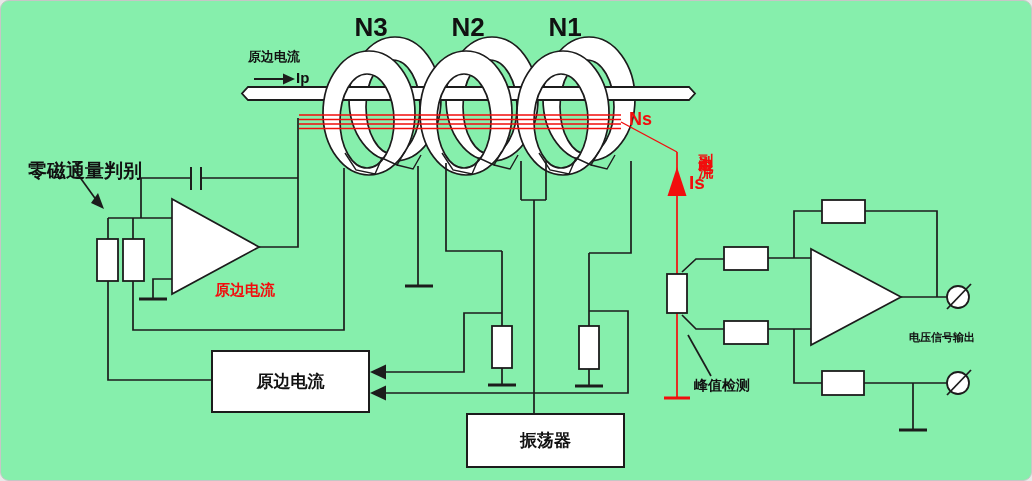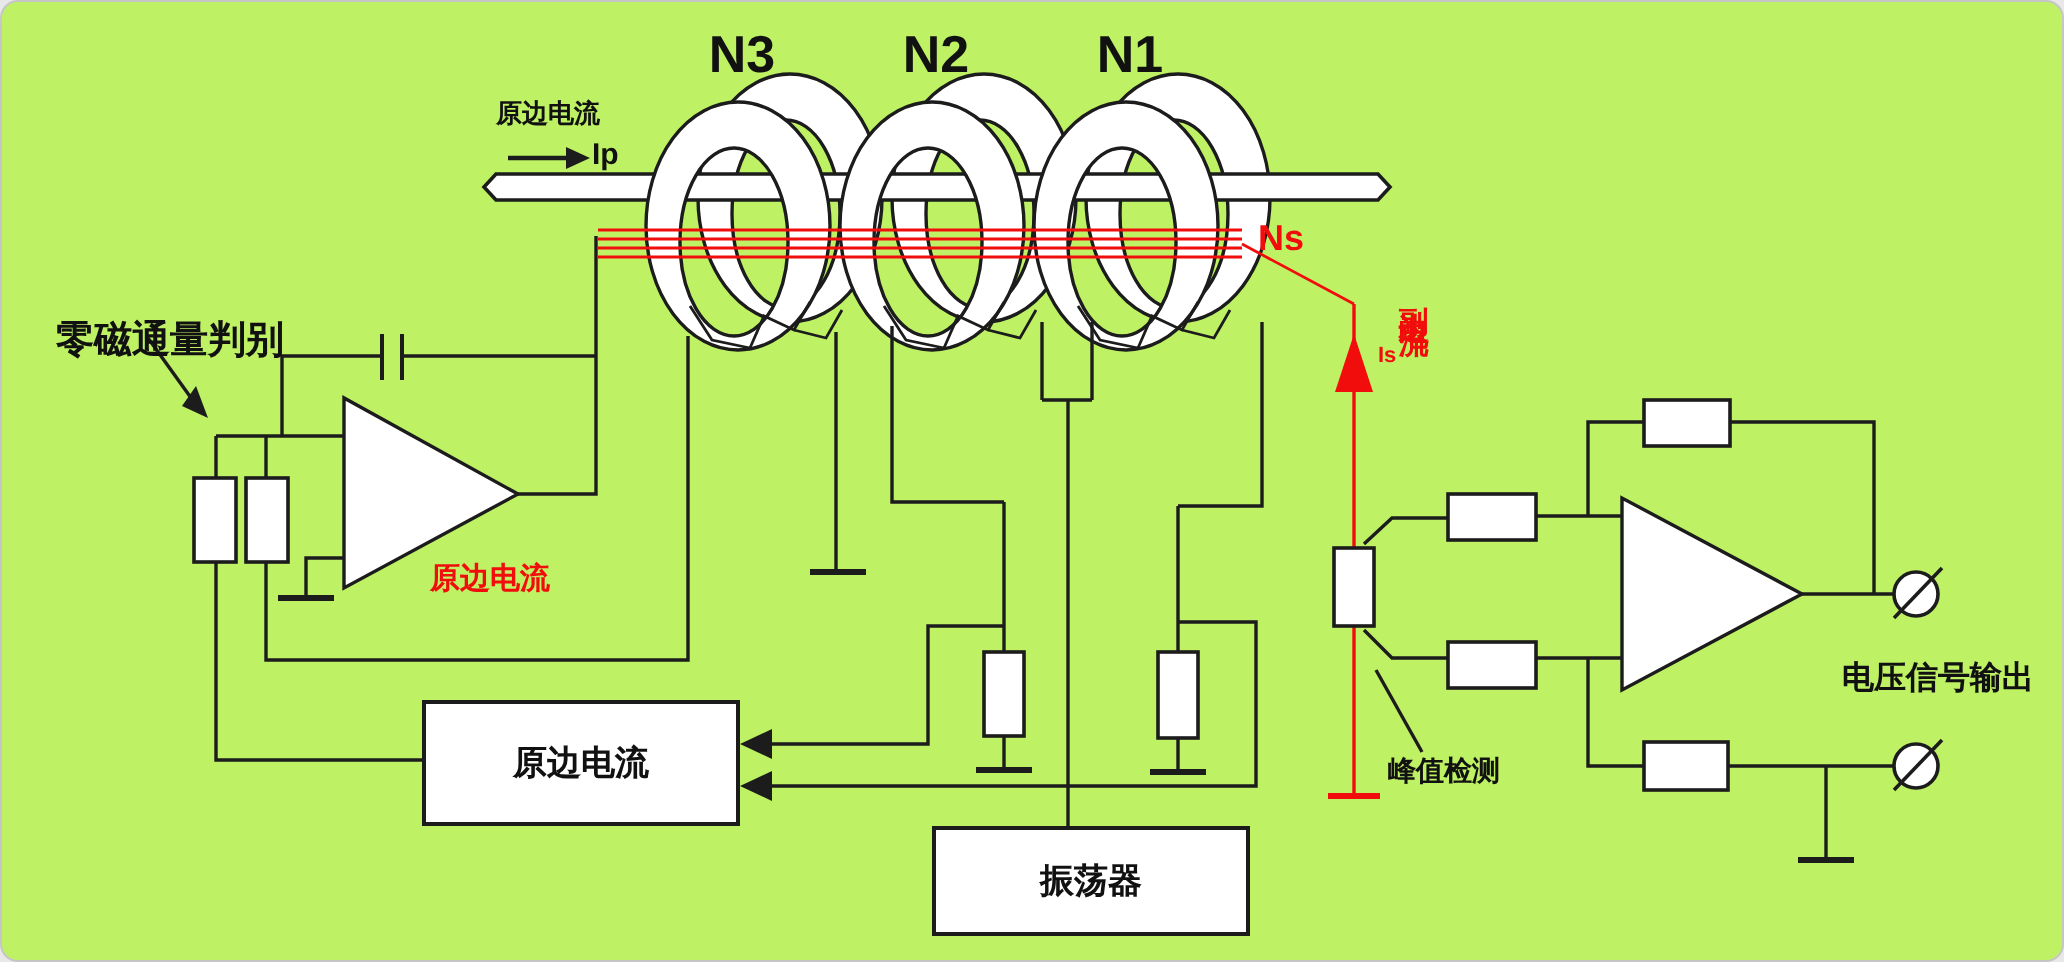--- a/index.html
+++ b/index.html
@@ -1,17 +1,17 @@
 <!DOCTYPE html>
 <html><head>
 <meta charset="utf-8">
 <style>
   html,body{margin:0;padding:0;background:#e8e8e8;}
   .canvas{
-    position:relative;width:1030px;height:479px;background:#bef264;
+    position:relative;width:1030px;height:479px;background:#86efac;
     border:1px solid #c6c6c6;border-radius:9px;overflow:hidden;
     font-family:"Liberation Sans","DejaVu Sans",sans-serif;
     margin:0 auto;
   }
   .canvas svg{position:absolute;left:0;top:0;}
   .lbl{position:absolute;line-height:1.05;font-weight:bold;color:#111;white-space:nowrap;}
   .lbl.red{color:#f20d0d;}
   .lbl.center{text-align:center;}
   .vtext{writing-mode:vertical-rl;text-orientation:upright;letter-spacing:3px;}
 </style>
@@ -113,24 +113,24 @@
   </svg>
 
   <div class="lbl center" style="left:350px;top:13px;width:40px;font-size:26px;">N3</div>
   <div class="lbl center" style="left:447px;top:13px;width:40px;font-size:26px;">N2</div>
   <div class="lbl center" style="left:544px;top:13px;width:40px;font-size:26px;">N1</div>
 
   <div class="lbl" style="left:247px;top:49px;font-size:13px;">原边电流</div>
   <div class="lbl" style="left:295px;top:69px;font-size:15px;">Ip</div>
 
   <div class="lbl red" style="left:628px;top:109px;font-size:18px;">Ns</div>
-  <div class="lbl red" style="left:688px;top:172px;font-size:11px;">Is</div>
+  <div class="lbl red" style="left:688px;top:172px;font-size:19px;">Is</div>
   <div class="lbl red vtext" style="left:697px;top:140px;font-size:15px;">副边电流</div>
 
   <div class="lbl" style="left:27px;top:160px;font-size:19px;">零磁通量判别</div>
   <div class="lbl red" style="left:214px;top:281px;font-size:15px;">原边电流</div>
 
   <div class="lbl center" style="left:211px;top:372px;width:157px;font-size:17px;">原边电流</div>
   <div class="lbl center" style="left:466px;top:431px;width:157px;font-size:17px;">振荡器</div>
 
-  <div class="lbl" style="left:908px;top:331px;font-size:16px;margin-left:12px;">电压信号输出</div>
+  <div class="lbl" style="left:908px;top:331px;font-size:11px;">电压信号输出</div>
   <div class="lbl" style="left:693px;top:377px;font-size:14px;">峰值检测</div>
 </div>
 
 </body></html>

